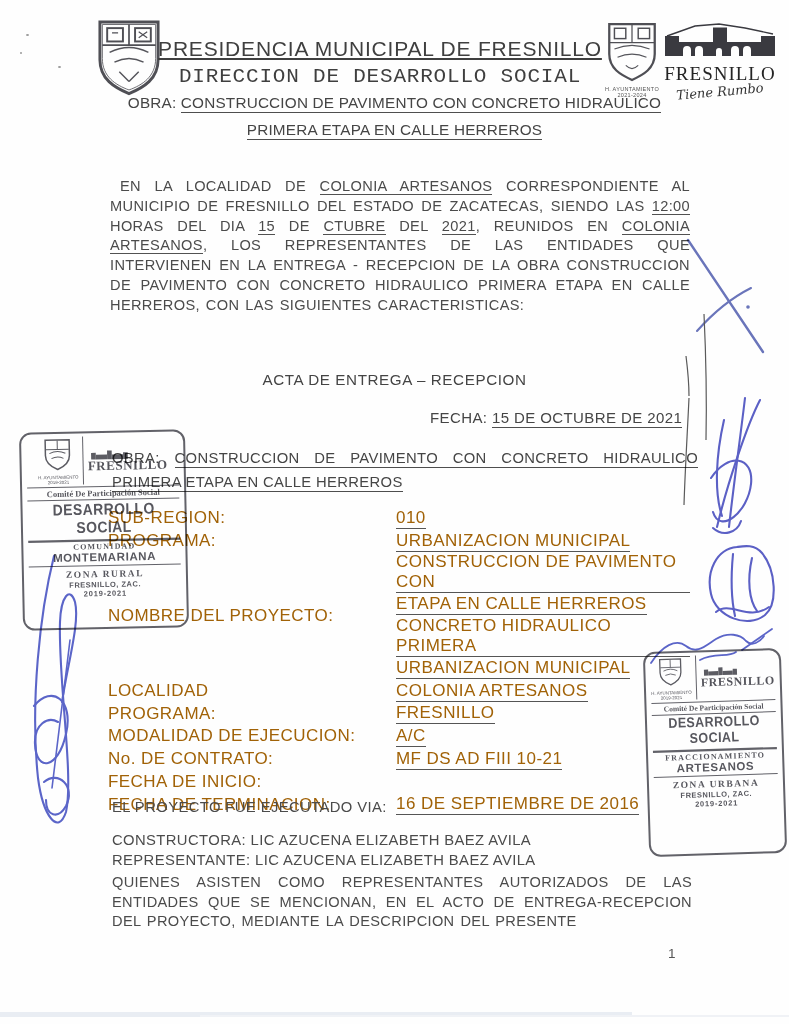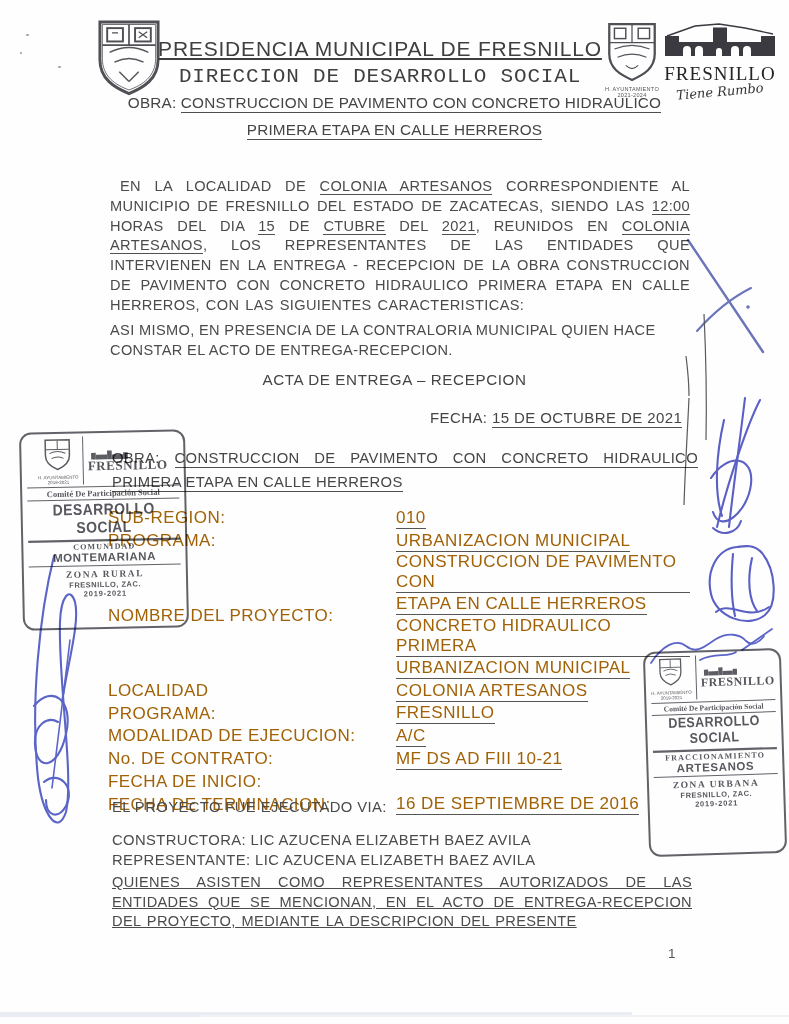--- a/index.html
+++ b/index.html
@@ -24,21 +24,21 @@
   
   .fields{left:108px;top:507px;width:582px;font-size:17px;color:#a16207;}
   .frow{display:flex;align-items:center;min-height:22.7px;}
   .flabel{width:288px;letter-spacing:.45px;}
   .fvals{flex:1;}
   .vline{min-height:22.7px;display:flex;align-items:center;}
   .uval{display:inline-block;border-bottom:1.5px solid #555;letter-spacing:.45px;}
   .via{left:112px;top:799px;font-size:14.8px;letter-spacing:.4px;}
   .cons{left:112px;top:832px;font-size:14.8px;letter-spacing:.4px;}
   .repr{left:112px;top:852px;font-size:14.8px;letter-spacing:.4px;}
-  .p3{left:112px;top:873px;width:580px;font-size:14.6px;line-height:19.6px;text-align:justify;letter-spacing:.35px;word-spacing:1.5px;text-decoration:underline;}
+  .p3{left:112px;top:873px;width:580px;font-size:14.6px;line-height:19.6px;text-align:justify;letter-spacing:.35px;word-spacing:1.5px;}
   .pagenum{left:668px;top:946px;font-size:13.5px;color:#555;}
   
   .logo{left:658px;top:22px;width:124px;text-align:center;}
   .logo .lt{font-family:"Liberation Serif",serif;font-size:19px;letter-spacing:1px;color:#242424;margin-top:1px;}
   .logo .tag{font-family:"DejaVu Serif",serif;font-style:italic;font-size:13px;color:#333;transform:rotate(-5deg);margin-top:-1px;}
   .crest-cap{font-size:5.5px;color:#555;text-align:center;line-height:6px;letter-spacing:.3px;}
   
   .stamp{border:2.5px solid #4c4c54;border-radius:12px;color:#3f3f47;mix-blend-mode:multiply;opacity:.88;
          padding:3px 5px;box-sizing:border-box;background:rgba(255,255,255,0);}
   .stamp-left{left:21px;top:431px;width:166px;height:198px;transform:rotate(-1.2deg);}
@@ -117,21 +117,20 @@
 
   <div class="abs hobra">
     <span>OBRA: </span><span class="u">CONSTRUCCION DE PAVIMENTO CON CONCRETO HIDRAULICO</span>
   </div>
   <div class="abs hobra2">
     <span class="u">PRIMERA ETAPA EN CALLE HERREROS</span>
   </div>
 
   <div class="abs p1"><span>EN LA LOCALIDAD DE </span><span class="useg">COLONIA ARTESANOS</span><span> CORRESPONDIENTE AL MUNICIPIO DE FRESNILLO DEL ESTADO DE ZACATECAS, SIENDO LAS </span><span class="useg">12:00</span><span> HORAS DEL DIA </span><span class="useg">15</span><span> DE </span><span class="useg">CTUBRE</span><span> DEL </span><span class="useg">2021</span><span>, REUNIDOS EN </span><span class="useg">COLONIA ARTESANOS</span><span>, LOS REPRESENTANTES DE LAS ENTIDADES QUE INTERVIENEN EN LA ENTREGA - RECEPCION DE LA OBRA CONSTRUCCION DE PAVIMENTO CON CONCRETO HIDRAULICO PRIMERA ETAPA EN CALLE HERREROS, CON LAS SIGUIENTES CARACTERISTICAS:</span></div>
 
-  <div class="abs p2">ASI MISMO, EN PRESENCIA DE LA CONTRALORIA MUNICIPAL QUIEN HACE CONSTAR EL ACTO DE ENTREGA-RECEPCION.</div>
 
   <div class="abs acta">ACTA DE ENTREGA – RECEPCION</div>
 
   <div class="abs fecha">
     <span>FECHA: </span><span class="u">15 DE OCTUBRE DE 2021</span>
   </div>
 
   <div class="abs obra2">
     <div class="l1">
       <span>OBRA: </span><span class="u">CONSTRUCCION DE PAVIMENTO CON CONCRETO HIDRAULICO</span>

